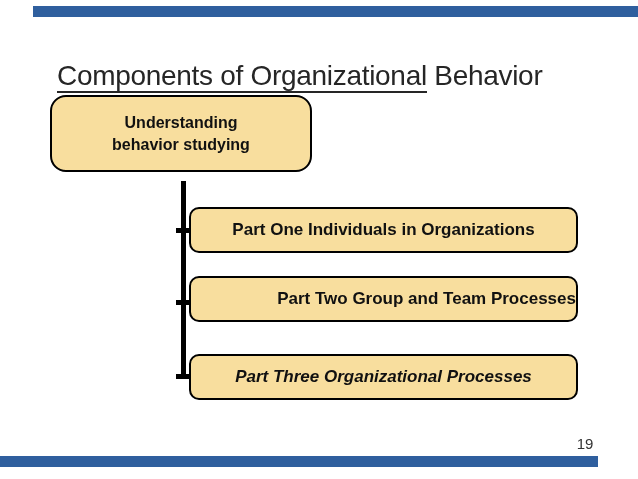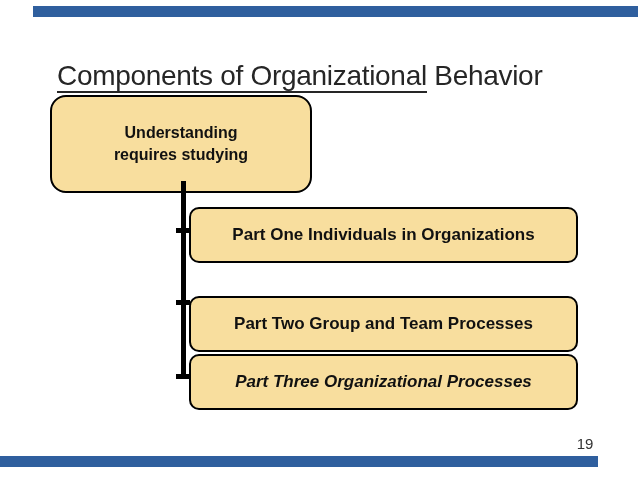--- a/index.html
+++ b/index.html
@@ -25,65 +25,65 @@
   .accent-bar.bottom{top:456px;left:0;width:598px;}
   .title{
     position:absolute;top:62px;left:57px;width:560px;
     font-size:28px;font-weight:400;line-height:28px;letter-spacing:-0.3px;
     color:var(--title-text);white-space:nowrap;
   }
   .title .u{
     border-bottom:2px solid var(--title-text);
   }
   .root-box{
-    position:absolute;left:50px;top:95px;width:262px;height:98px;
+    position:absolute;left:50px;top:95px;width:262px;height:77px;
     background:var(--node-fill);border:2px solid var(--node-border);
     border-radius:16px;
     display:flex;flex-direction:column;justify-content:center;align-items:center;
     text-align:center;
     font-size:16px;font-weight:700;color:#111111;line-height:22px;
   }
   .v-line{
     position:absolute;left:181px;top:181px;width:5px;height:198px;
     background:var(--connector);
   }
   .stub{
     position:absolute;left:176px;width:14px;height:5px;
     background:var(--connector);
   }
   .stub-1{top:228px;}
   .stub-2{top:300px;}
   .stub-3{top:374px;}
   .child-box{
-    position:absolute;left:189px;width:389px;height:56px;
+    position:absolute;left:189px;width:389px;height:46px;
     background:var(--node-fill);border:2px solid var(--node-border);
     border-radius:10px;
     display:flex;justify-content:center;align-items:center;text-align:center;
     font-size:17px;font-weight:700;color:#111111;
   }
   .child-1{top:207px;}
-  .child-2{top:296px;}
+  .child-2{top:276px;justify-content:flex-end;}
   .child-3{top:354px;font-style:italic;}
   .page-number{
     position:absolute;left:567px;top:435px;width:36px;
     text-align:center;font-size:15px;color:#333333;
   }
 </style>
 </head>
 <body>
 
 <div class="slide">
 
   <div class="accent-bar top"></div>
 
   <h1 class="title"><span class="u">Components of Organizational</span><span> Behavior</span></h1>
 
   <div class="root-box">
     <div>Understanding</div>
-    <div>requires studying</div>
+    <div>behavior studying</div>
   </div>
 
   <div class="v-line"></div>
   <div class="stub stub-1"></div>
   <div class="stub stub-2"></div>
   <div class="stub stub-3"></div>
 
   <div class="child-box child-1">
     <span>Part One Individuals in Organizations</span>
   </div>

